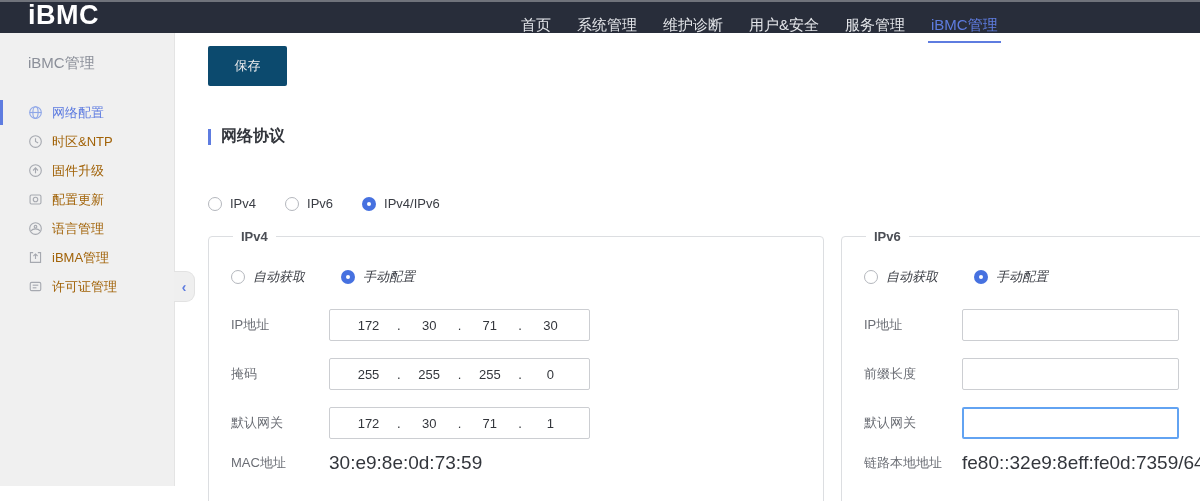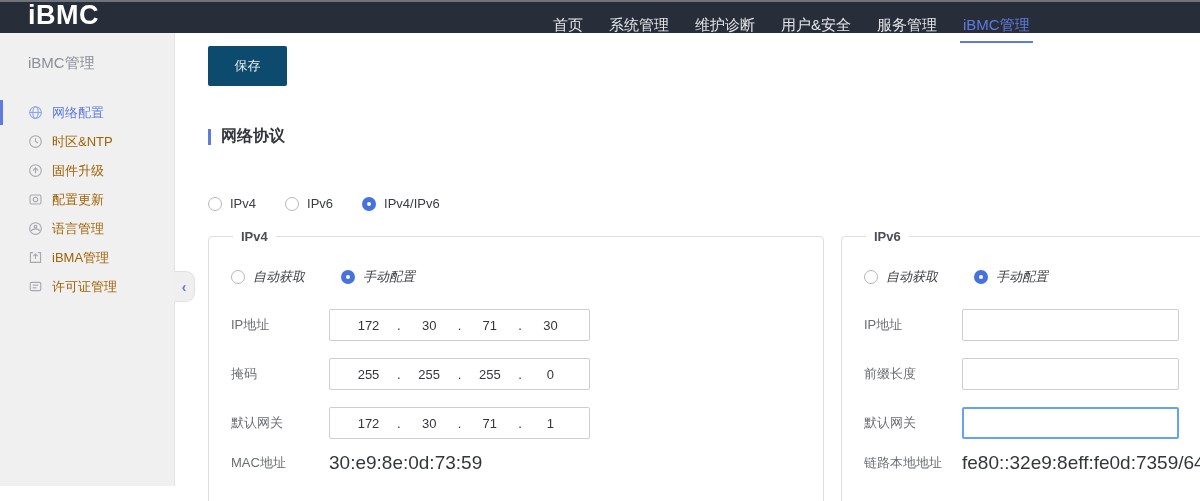--- a/index.html
+++ b/index.html
@@ -3,21 +3,21 @@
 <meta charset="utf-8">
 <style>
   * { margin:0; padding:0; box-sizing:border-box; }
   html,body { width:1200px; height:501px; overflow:hidden;
     font-family:"Liberation Sans","DejaVu Sans",sans-serif; background:#fff; }
 
   
   .topbar { position:relative; height:33px; background:#282d3a; display:flex; align-items:flex-start; }
   .topbar-edge { position:absolute; top:0; left:0; right:0; height:2px; background:#7c8087; opacity:.85; }
   .logo { color:#fff; font-size:27px; font-weight:bold; margin-left:28px; letter-spacing:.5px; }
-  .nav { position:absolute; left:540px; top:0; height:48px; display:flex; }
+  .nav { position:absolute; left:508px; top:0; height:48px; display:flex; }
   .nav-item { height:48px; line-height:50px; padding:0 13px; color:#e3e5e9; font-size:15px;
     cursor:pointer; white-space:nowrap; }
   .nav-item.active { color:#5e7ce0; position:relative; }
   .nav-item.active::after { content:""; position:absolute; left:10px; right:10px; bottom:5px;
     height:2px; background:#5e7ce0; }
 
   
   .shell { display:flex; height:453px; }
   .sidebar { position:relative; width:175px; background:#f0f0f0; border-right:1px solid #e4e4e4; flex:none; }
   .sidebar-title { color:#8b8f99; font-size:15px; margin:21px 0 0 28px; }

